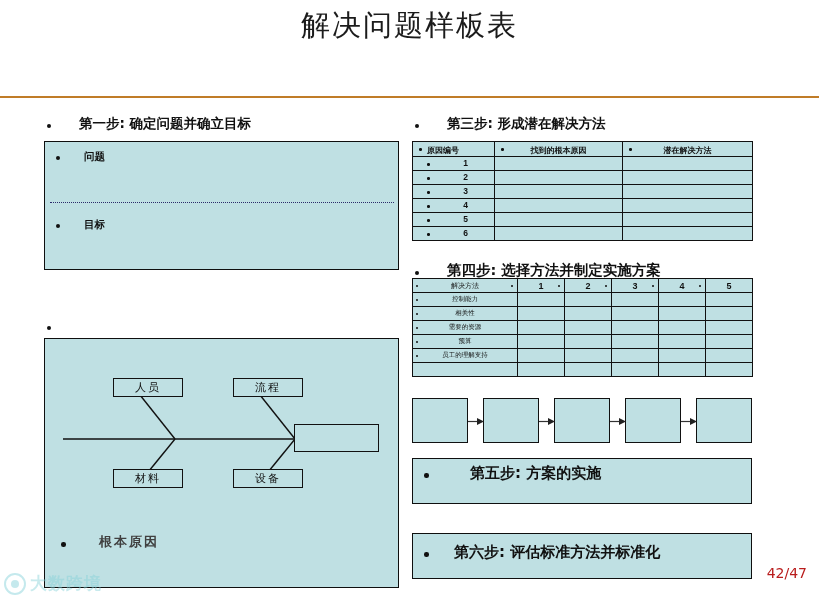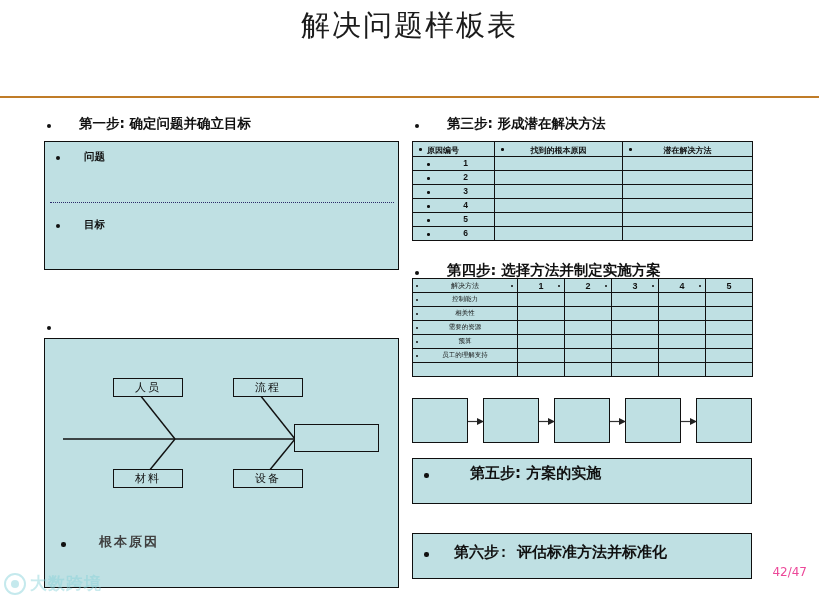--- a/index.html
+++ b/index.html
@@ -134,21 +134,21 @@
     background:#bfe0e3;border:1.3px solid #111;box-sizing:border-box;
   }
   .flow-arrow{position:absolute;top:20px;height:7px;}
 
   
   #step5-box{left:412px;top:458px;width:340px;height:46px;}
   #step6-box{left:412px;top:533px;width:340px;height:46px;}
 
   .pagenum{
     position:absolute;right:12px;top:565px;
-    font-size:12px;color:#ec4899;
+    font-size:14px;color:#b91c1c;
     font-family:"DejaVu Sans",sans-serif;
   }
 
   
   .watermark{
     position:absolute;left:4px;top:572px;
     display:flex;align-items:center;gap:4px;
     opacity:.45;
   }
   .wm-logo{
@@ -385,21 +385,21 @@
       </svg>
   </div>
 
   <div class="panel" id="step5-box">
     <div class="bullet" style="left:11px;top:14px;width:4.5px;height:4.5px;"></div>
     <div class="step-head" style="left:41px;top:5px;font-size:15px;margin-left:16px;">第五步: 方案的实施</div>
   </div>
 
   <div class="panel" id="step6-box">
     <div class="bullet" style="left:11px;top:18px;width:4.5px;height:4.5px;"></div>
-    <div class="step-head" style="left:41px;top:9px;font-size:15px;font-family:Liberation Mono, monospace;">第六步: 评估标准方法并标准化</div>
+    <div class="step-head" style="left:41px;top:9px;font-size:15px;">第六步: 评估标准方法并标准化</div>
   </div>
 
   <div class="pagenum">42/47</div>
 
   <div class="watermark">
     <div class="wm-logo"></div>
     <div class="wm-text">大数跨境</div>
   </div>
 
 </div>

